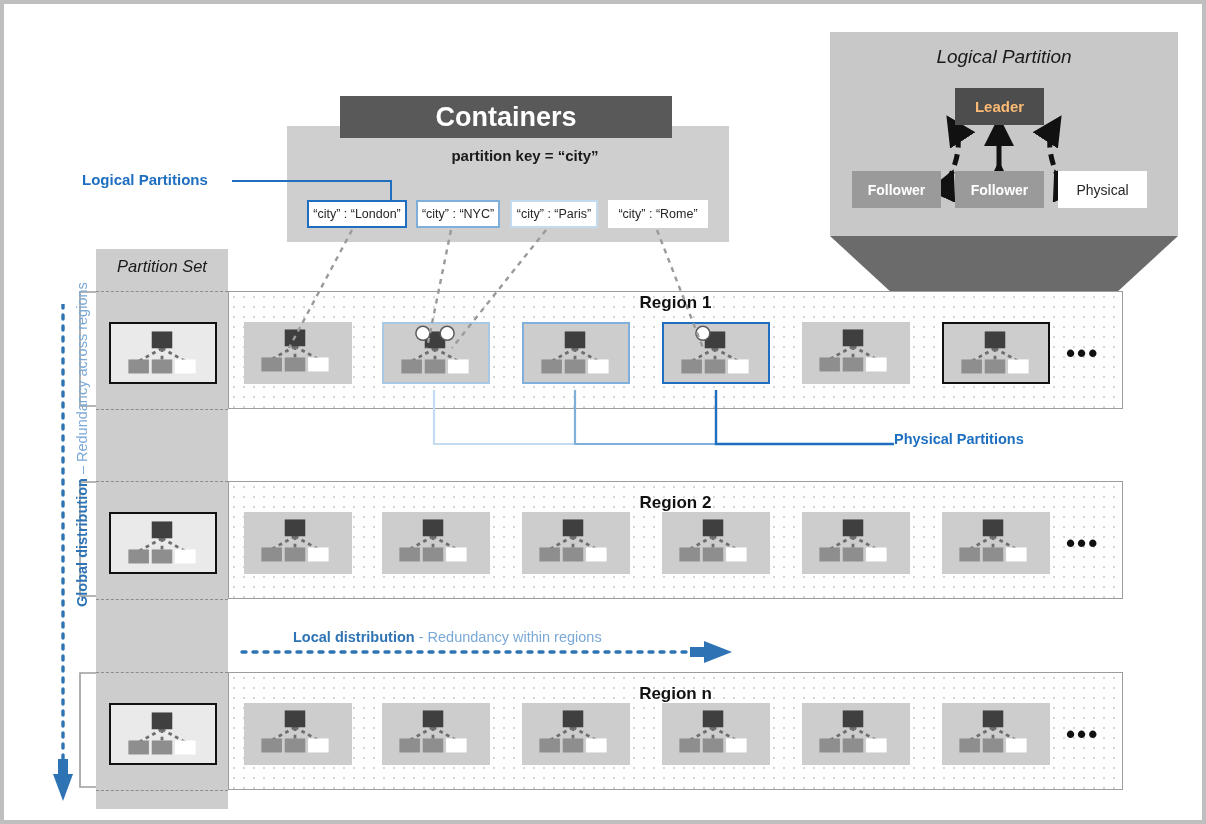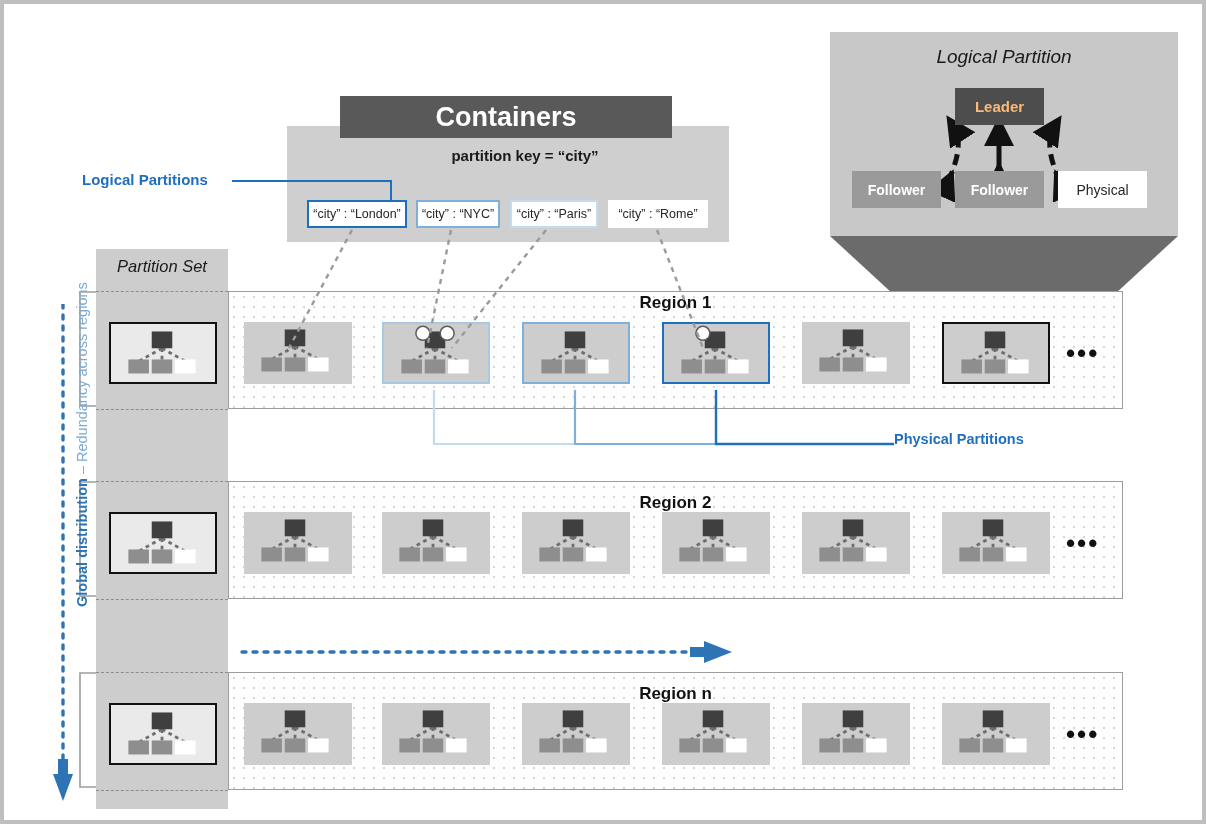--- a/index.html
+++ b/index.html
@@ -436,20 +436,23 @@
     <span>Global distribution</span><span class="sub"> – Redundancy across regions</span>
   </div>
 
   <svg class="abs" id="phys-connectors" viewBox="0 0 490 62">
     <path d="M30,0 L30,54 L490,54" fill="none" stroke="#c3dbf0" stroke-width="2.2"></path>
     <path d="M171,0 L171,54 L490,54" fill="none" stroke="#7fafdb" stroke-width="2.2"></path>
     <path d="M312,0 L312,54 L490,54" fill="none" stroke="#1f6fc0" stroke-width="2.4"></path>
   </svg>
   <div class="t" id="phys-label">Physical Partitions</div>
 
+  <div class="t" id="local-label">
+    <span>Local distribution</span><span class="sub"> - Redundancy within regions</span>
+  </div>
   <svg class="abs" id="local-arrow" viewBox="0 0 495 24">
     <line x1="2" y1="12" x2="455" y2="12" stroke="#2e74b5" stroke-width="3.4" stroke-dasharray="4,7" stroke-linecap="round"></line>
     <polygon points="492,12 464,1 464,23" fill="#2e74b5"></polygon>
     <rect x="450" y="7" width="18" height="10" fill="#2e74b5"></rect>
   </svg>
 
   <svg class="abs" id="links" viewBox="0 0 1206 824">
     <g stroke="#9a9a9a" stroke-width="2.4" stroke-dasharray="5,5" fill="none">
       <line x1="348" y1="226" x2="285" y2="344"></line>
       <line x1="447" y1="226" x2="423" y2="344"></line>

